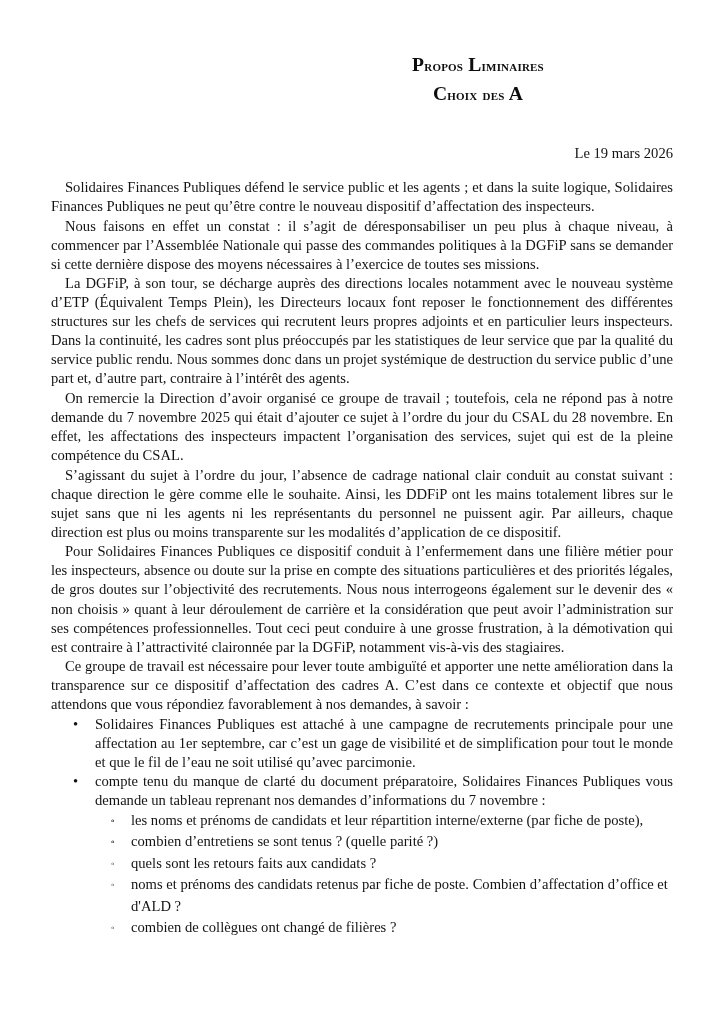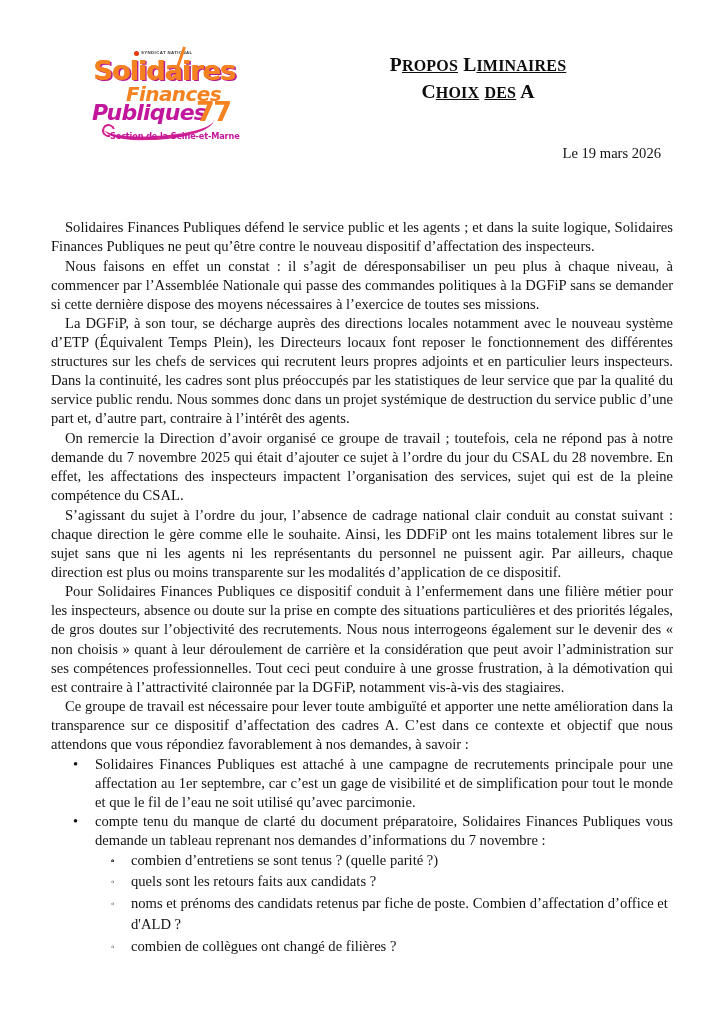--- a/index.html
+++ b/index.html
@@ -164,40 +164,39 @@
     color: #0d0d0d;
   }
   .title-line {
     font-size: 19.6px;
     line-height: 25.5px;
     letter-spacing: 0.2px;
     white-space: nowrap;
   }
   
   .sc-big { font-size: 19.6px; }
-  .sc-sm  { font-size: 16px; text-decoration: underline; }
+  .sc-sm  { font-size: 11px; }
 
   .date-line {
     position: absolute;
-    left: 258px;
+    left: 270px;
     top: 144px;
     width: 403px;
     text-align: right;
     font-size: 14.6px;
     line-height: 19px;
     color: #131313;
   }
 
   
   .body-text {
     position: absolute;
     left: 51px;
     top: 178px;
     width: 622px;
-    margin-top: 40px;
   }
   p.para {
     margin: 0 0 0.5px 0;
     text-indent: 14px;
     text-align: justify;
     font-size: 14.6px;
     line-height: 19.05px;
     color: #131313;
     hyphens: none;
   }
@@ -244,32 +243,20 @@
   }
   .li-text { display: block; }
 </style>
 </head>
 <body>
 
 <div class="page">
 
   <div class="header">
 
-    <div class="logo">
-      <div class="logo-dot"></div>
-      <div class="logo-syndicat">SYNDICAT NATIONAL</div>
-      <div class="logo-slash"></div>
-      <div class="logo-solidaires">Solidaires</div>
-      <div class="logo-finances">Finances</div>
-      <div class="logo-publiques">Publiques</div>
-      <div class="logo-77">77</div>
-      <div class="logo-swoosh"></div>
-      <div class="logo-swoosh-tail"></div>
-      <div class="logo-section">Section de la Seine-et-Marne</div>
-    </div>
 
     <div class="title-block">
       <div class="title-line">
         <span class="sc-big">P</span><span class="sc-sm">ROPOS</span>
         <span class="sc-big">L</span><span class="sc-sm">IMINAIRES</span>
       </div>
       <div class="title-line">
         <span class="sc-big">C</span><span class="sc-sm">HOIX</span>
         <span class="sc-sm">DES</span>
         <span class="sc-big">A</span>
@@ -299,20 +286,21 @@
         <span class="li-text">compte tenu du manque de clarté du document préparatoire, Solidaires Finances Publiques vous demande un tableau reprenant nos demandes d’informations du 7 novembre :</span>
       </li>
     </ul>
 
     <ul class="lvl2">
       <li>
         <span class="bullet-o">◦</span>
       </li>
       <li>
         <span class="bullet-o">◦</span>
+        <span class="li-text">les noms et prénoms de candidats et leur répartition interne/externe (par fiche de poste),</span>
       </li>
       <li>
         <span class="bullet-o">◦</span>
       </li>
       <li>
         <span class="bullet-o">◦</span>
         <span class="li-text">combien d’entretiens se sont tenus ? (quelle parité ?)</span>
       </li>
       <li>
         <span class="bullet-o">◦</span>

